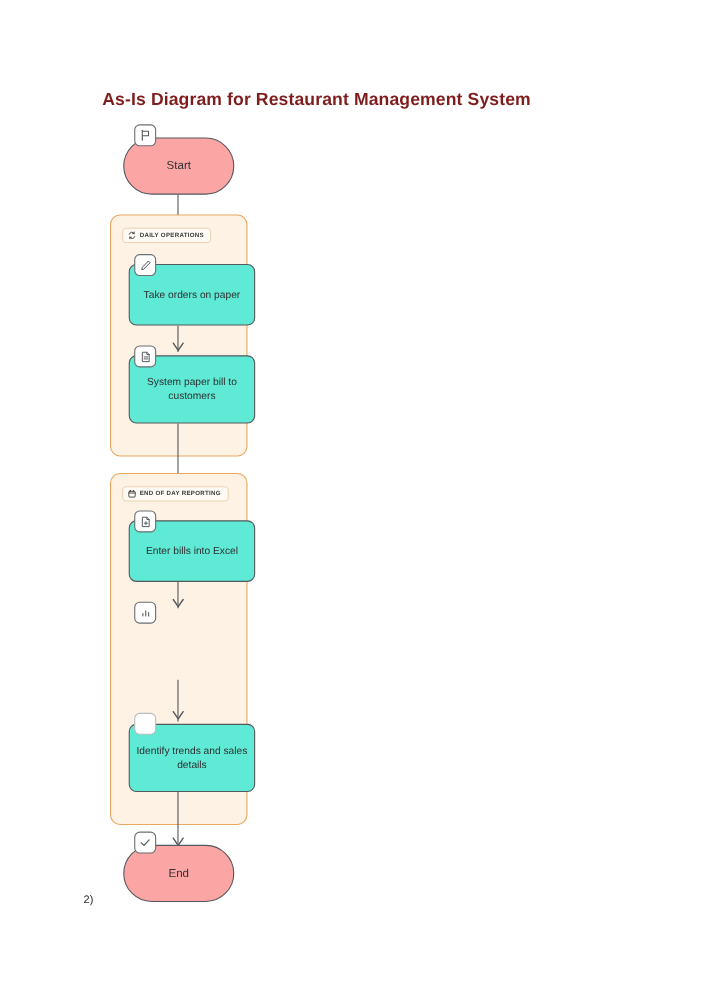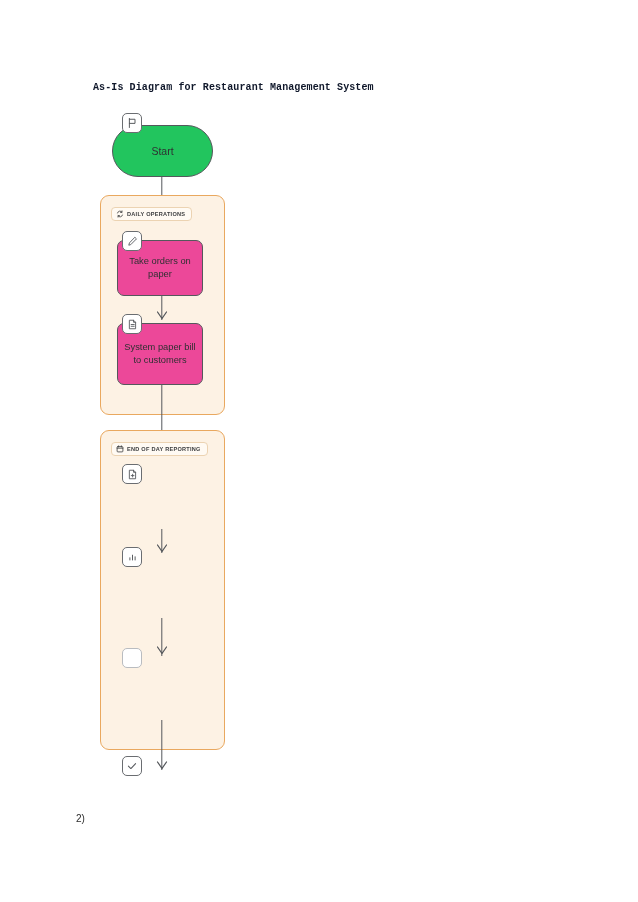--- a/index.html
+++ b/index.html
@@ -13,26 +13,25 @@
     position: relative;
     font-family: "Liberation Sans", sans-serif;
     color: #3a3a3a;
     overflow: hidden;
   }
 
   #page-title {
     position: absolute;
     left: 93px;
     top: 82px;
-    font-size: 10px;
+    font-size: 16px;
     font-weight: bold;
-    color: #0f172a;
+    color: #7f1d1d;
     letter-spacing: 0.1px;
     white-space: nowrap;
-    font-family: Liberation Mono, monospace;
   }
 
   .diagram {
     position: absolute;
     left: 0;
     top: 0;
     width: 638px;
     height: 902px;
   }
 
@@ -54,21 +53,21 @@
   .arrowhead svg { display: block; }
 
   
   .pill {
     position: absolute;
     left: 112px;
     width: 101px;
     height: 52px;
     border: 1.3px solid #55585c;
     border-radius: 26px;
-    background: #22c55e;
+    background: #fca5a5;
     box-sizing: border-box;
     display: flex;
     align-items: center;
     justify-content: center;
   }
   .pill .pill-label {
     font-size: 10.5px;
     color: #2f3032;
   }
 
@@ -107,24 +106,24 @@
     width: 8px;
     height: 8px;
     flex: 0 0 8px;
     display: block;
   }
 
   
   .node {
     position: absolute;
     left: 117px;
-    width: 86px;
+    width: 115px;
     border: 1.2px solid #55585c;
     border-radius: 7px;
-    background: #ec4899;
+    background: #5eead4;
     box-sizing: border-box;
     display: flex;
     align-items: center;
     justify-content: center;
     text-align: center;
   }
   .node .node-label {
     font-size: 9.3px;
     line-height: 13px;
     color: #2f3032;
@@ -236,20 +235,23 @@
       <svg class="gh-icon" viewBox="0 0 16 16" fill="none" stroke="#3b3c3e" stroke-width="1.6" stroke-linecap="round" stroke-linejoin="round">
         <rect x="2.2" y="3.2" width="11.6" height="10.6" rx="1.6"></rect>
         <line x1="2.2" y1="6.4" x2="13.8" y2="6.4"></line>
         <line x1="5.3" y1="1.6" x2="5.3" y2="4"></line>
         <line x1="10.7" y1="1.6" x2="10.7" y2="4"></line>
       </svg>
       <span class="gh-label">END OF DAY REPORTING</span>
     </div>
   </div>
 
+  <div class="node" style="top:473px; height:56px;">
+    <span class="node-label">Enter bills into Excel</span>
+  </div>
   <div class="badge node-badge" style="top:464px;">
     <svg width="11" height="11" viewBox="0 0 16 16" fill="none" stroke="#55585c" stroke-width="1.3" stroke-linecap="round" stroke-linejoin="round">
       <path d="M4 1.8 H9.5 L12.5 4.8 V14.2 H4 Z"></path>
       <path d="M9.5 1.8 V4.8 H12.5"></path>
       <line x1="8.2" y1="7.6" x2="8.2" y2="11.6"></line>
       <line x1="6.2" y1="9.6" x2="10.2" y2="9.6"></line>
     </svg>
   </div>
 
   <div class="conn" style="top:529px; height:24px;"></div>
@@ -267,29 +269,35 @@
     </svg>
   </div>
 
   <div class="conn" style="top:618px; height:38px;"></div>
   <div class="arrowhead" style="top:646px;">
     <svg width="11" height="9" viewBox="0 0 11 9">
         <path d="M1 1 L5.5 7.5 L10 1" fill="none" stroke="#55585c" stroke-width="1.3" stroke-linecap="round" stroke-linejoin="round"></path>
       </svg>
   </div>
 
+  <div class="node" style="top:658px; height:62px;">
+    <span class="node-label">Identify trends and sales details</span>
+  </div>
   <div class="badge node-badge blank" style="top:648px;"></div>
 
   <div class="conn" style="top:720px; height:50px;"></div>
   <div class="arrowhead" style="top:761px;">
     <svg width="11" height="9" viewBox="0 0 11 9">
         <path d="M1 1 L5.5 7.5 L10 1" fill="none" stroke="#55585c" stroke-width="1.3" stroke-linecap="round" stroke-linejoin="round"></path>
       </svg>
   </div>
 
+  <div class="pill" style="top:768px;">
+    <span class="pill-label">End</span>
+  </div>
   <div class="badge pill-badge" style="top:756px;">
     <svg width="12" height="12" viewBox="0 0 16 16" fill="none" stroke="#55585c" stroke-width="1.4" stroke-linecap="round" stroke-linejoin="round">
       <path d="M3.2 8.2 L6.5 11.4 L12.8 4.8"></path>
     </svg>
   </div>
 
 </div>
 
 <div id="footer-note">2)</div>
 

